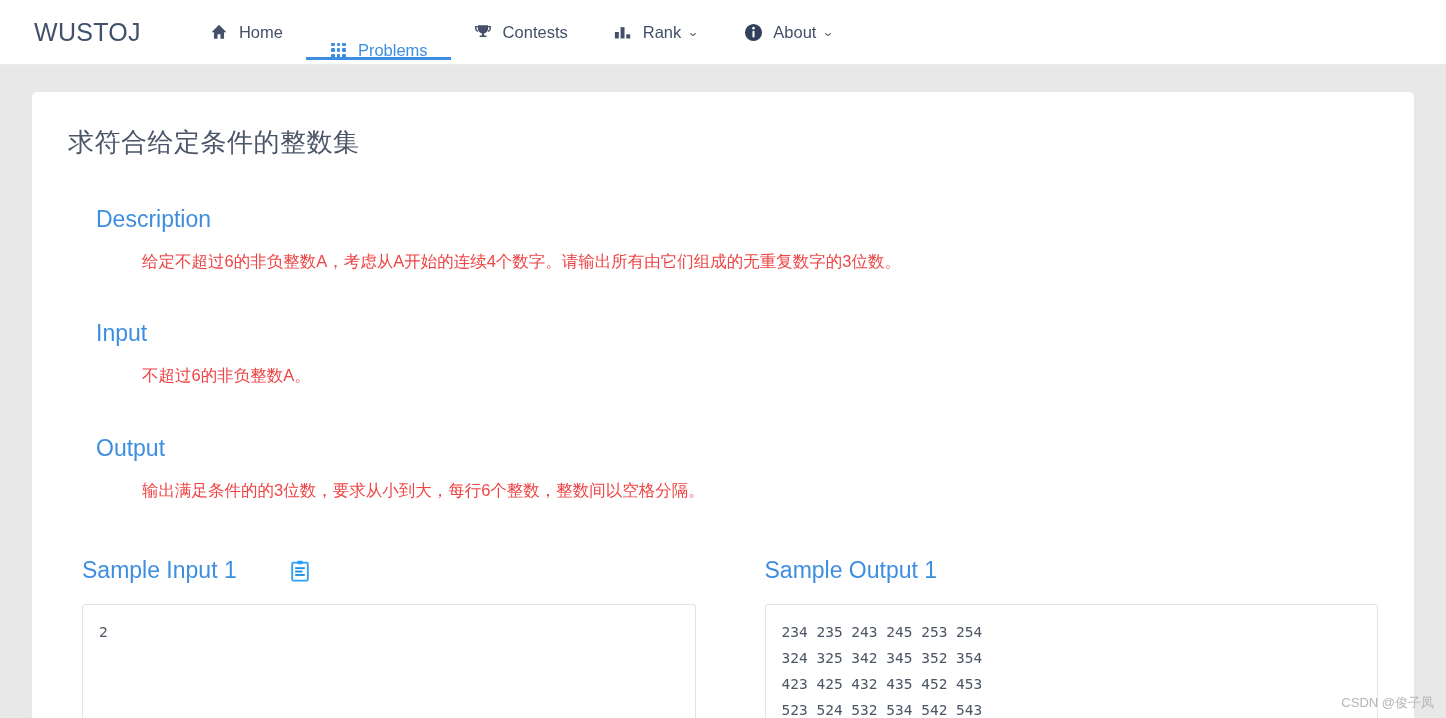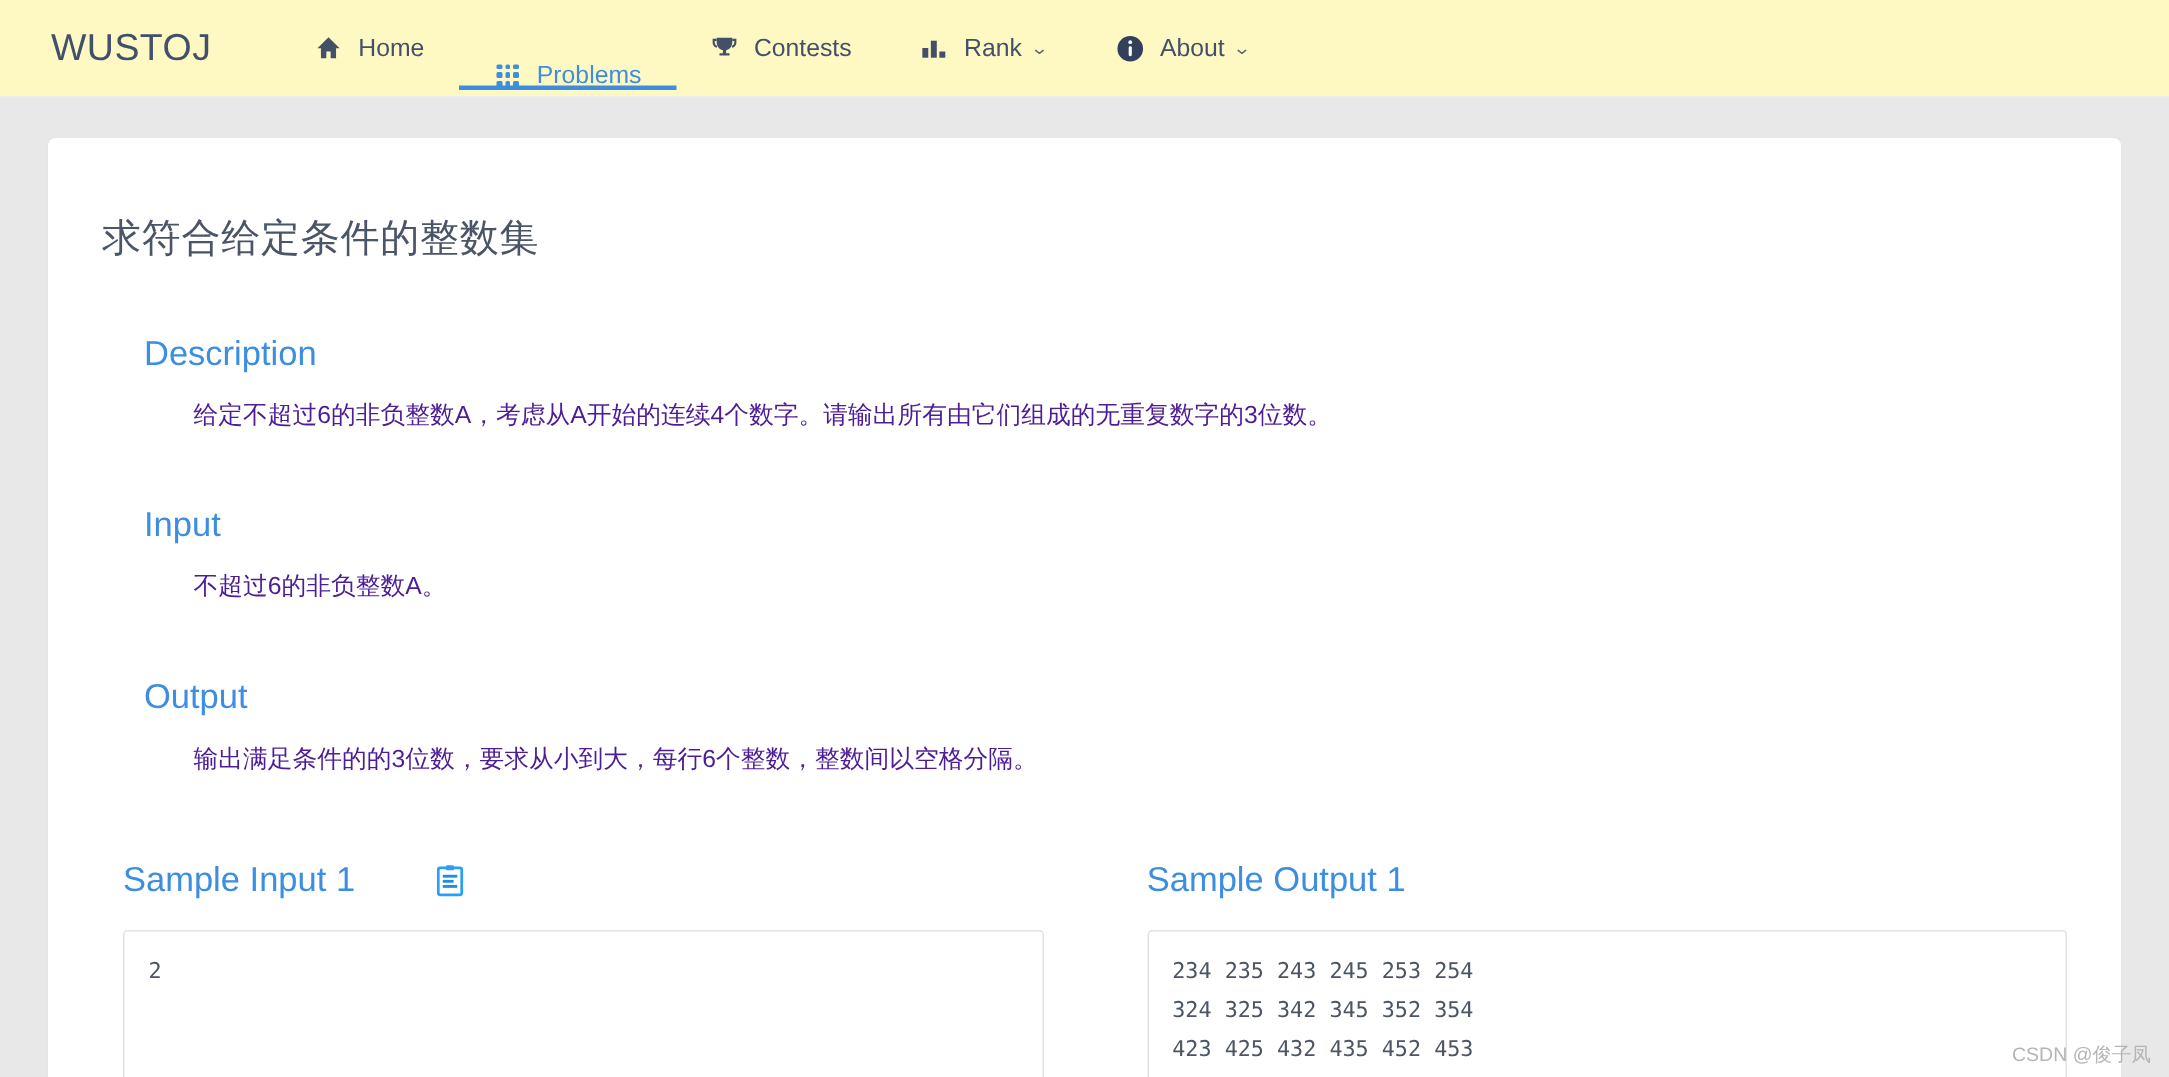--- a/index.html
+++ b/index.html
@@ -10,21 +10,21 @@
     width: 1446px; height: 718px;
     background: #e8e8e8;
     font-family: "Liberation Sans", "DejaVu Sans", sans-serif;
     overflow: hidden;
     position: relative;
   }
 
   
   .navbar {
     height: 65px;
-    background: #fef9c3;
+    background: #ffffff;
     display: flex;
     align-items: center;
     position: relative;
     border-bottom: 1px solid #ececec;
   }
   .brand {
     font-size: 25px;
     color: #41506b;
     margin-left: 34px;
     letter-spacing: 0.3px;
@@ -95,36 +95,35 @@
     background: #fff;
     border-radius: 5px 5px 0 0;
     box-shadow: 0 0 2px rgba(0,0,0,.03);
   }
   .problem-title {
     font-size: 26px;
     color: #4a5568;
     padding: 33px 0 0 36px;
     font-weight: 400;
     letter-spacing: .5px;
-    margin-top: 16px;
   }
   .section {
     padding-left: 64px;
   }
   .sec-head {
     color: #3d8ee0;
     font-size: 23px;
     font-weight: 400;
     margin: 0;
     line-height: 1;
   }
   .sec-body {
-    color: #4c1d95;
+    color: #ef4444;
     font-size: 16.5px;
-    margin: 3px;
+    margin: 16px;
     padding-left: 30px;
     line-height: 1.6;
   }
 
   .desc-block  { margin-top: 48px; }
   .input-block { margin-top: 48px; }
   .output-block{ margin-top: 48px; }
   .sec-head + .sec-body { margin-top: 17px; }
 
   

